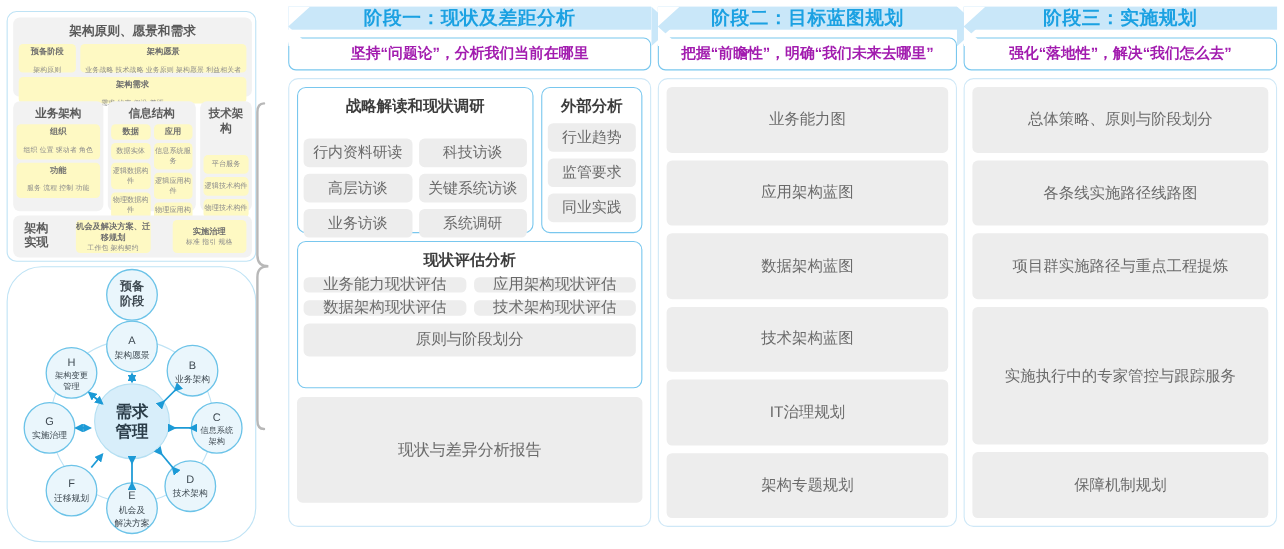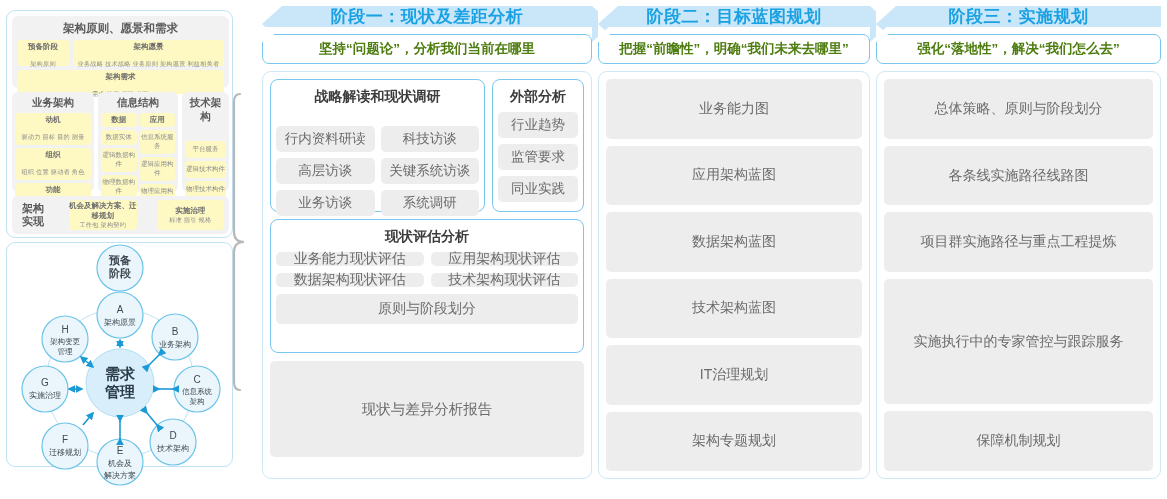--- a/index.html
+++ b/index.html
@@ -21,21 +21,21 @@
   }
 
   
   .left-col{position:absolute;left:6px;top:6px;width:227px;height:487px;}
 
   .panel{
     border:1.5px solid #bfe3f5;border-radius:9px;background:#fff;
     box-sizing:border-box;
   }
   .togaf-panel{position:absolute;left:0;top:4px;width:227px;height:228px;padding:5px;}
-  .adm-panel{position:absolute;left:0;top:236px;width:227px;height:225px;}
+  .adm-panel{position:absolute;left:0;top:236px;width:227px;height:251px;border-radius:32px;}
 
   .grp{background:#f2f2f2;border-radius:6px;box-sizing:border-box;}
   .grp-title{
     text-align:center;font-weight:bold;color:#5a5a5a;
   }
   .cell{
     background:#fef9c3;border-radius:4px;box-sizing:border-box;
     text-align:center;color:#8c8c8c;
   }
   .cell b{display:block;color:#6e6e6e;font-size:7.5px;}
@@ -90,21 +90,21 @@
     clip-path:polygon(0 0,100% 0,0 50%,100% 100%,0 100%);
   }
   .banner .arrowhead{
     position:absolute;right:-20px;top:0;width:20px;height:36px;background:#c9e7f9;
     clip-path:polygon(0 0,100% 50%,0 100%);
   }
 
   .subtitle{
     margin-top:7px;height:30px;border:1.5px solid #79c7ee;border-radius:7px;
     background:#fff;display:flex;align-items:center;justify-content:center;
-    font-weight:bold;font-size:13.5px;color:#4d7c0f;box-sizing:border-box;text-align:center;
+    font-weight:bold;font-size:13.5px;color:#a21caf;box-sizing:border-box;text-align:center;
   }
 
   .body-box{
     margin-top:7px;border:1.5px solid #cfe8f7;border-radius:9px;background:#fff;
     box-sizing:border-box;padding:7px;
   }
   .ph1 .body-box{height:408px;}
   .ph2 .body-box{height:408px;display:flex;flex-direction:column;gap:7px;}
   .ph3 .body-box{height:408px;display:flex;flex-direction:column;gap:7px;}
 
@@ -157,24 +157,20 @@
           <b>架构需求</b>
           <span class="sub">需求   约束   假设   差距</span>
         </div>
       </div>
 
       <div class="r2">
 
         <div class="col c-biz">
           <div class="grp-title">业务架构</div>
           <div class="stack">
-            <div class="cell">
-              <b>动机</b>
-              <span class="sub">驱动力 目标 目的 测量</span>
-            </div>
             <div class="cell">
               <b>组织</b>
               <span class="sub">组织 位置 驱动者 角色</span>
             </div>
             <div class="cell">
               <b>功能</b>
               <span class="sub">服务 流程 控制 功能</span>
             </div>
           </div>
         </div>

